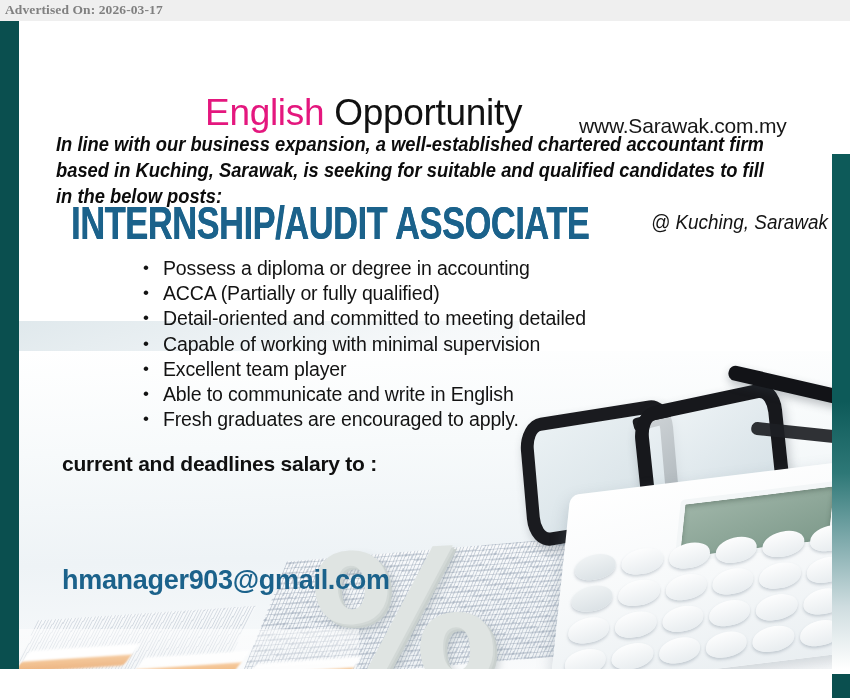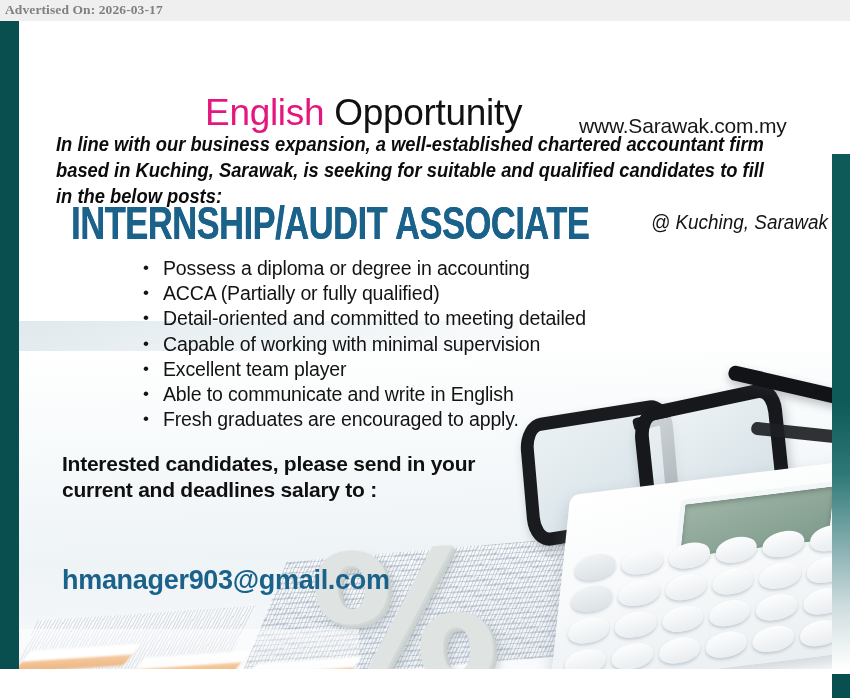--- a/index.html
+++ b/index.html
@@ -454,21 +454,20 @@
         <li>Possess a diploma or degree in accounting</li>
         <li>ACCA (Partially or fully qualified)</li>
         <li>Detail-oriented and committed to meeting detailed</li>
         <li>Capable of working with minimal supervision</li>
         <li>Excellent team player</li>
         <li>Able to communicate and write in English</li>
         <li>Fresh graduates are encouraged to apply.</li>
       </ul>
 
       <div id="apply-block">
-        <div class="line">Interested candidates, please send in your</div>
         <div class="line">current and deadlines salary to :</div>
       </div>
 
       <div id="apply-email">hmanager903@gmail.com</div>
 
     </div>
 
     <div id="bar-left"></div>
     <div id="bar-right"></div>
     <div id="bar-bottom-right"></div>

